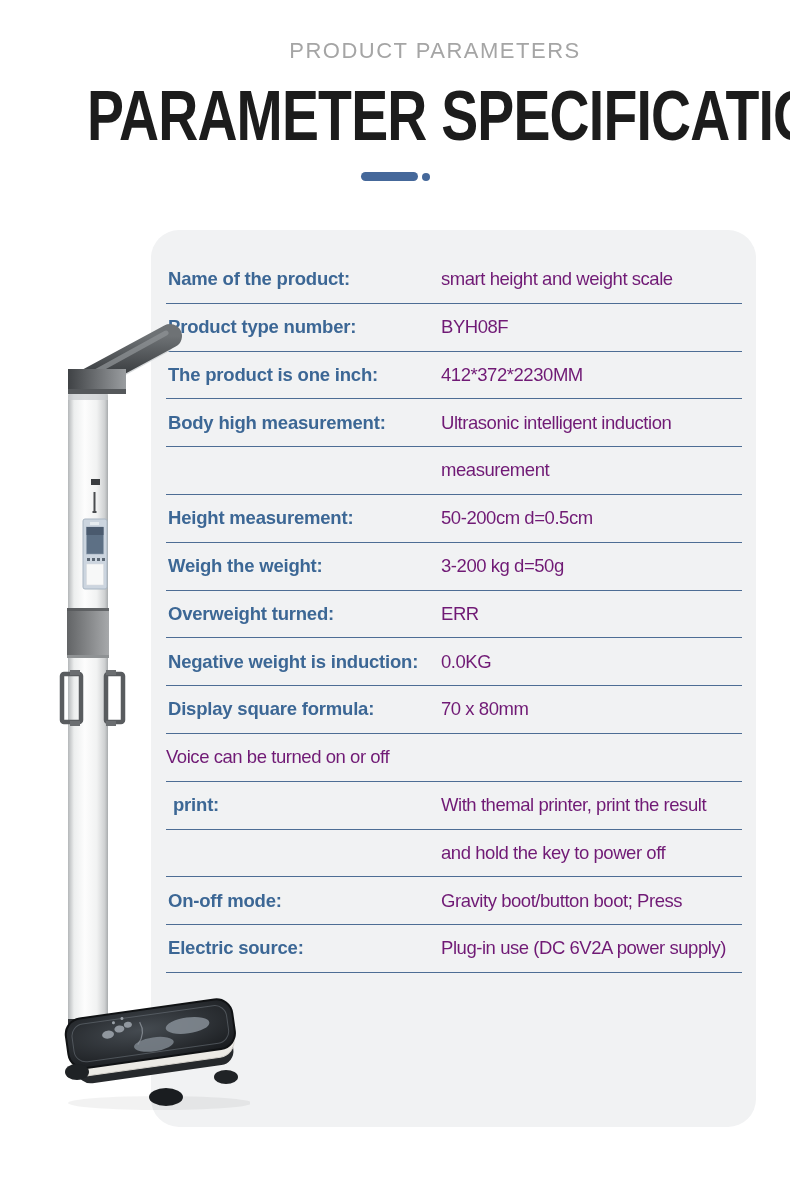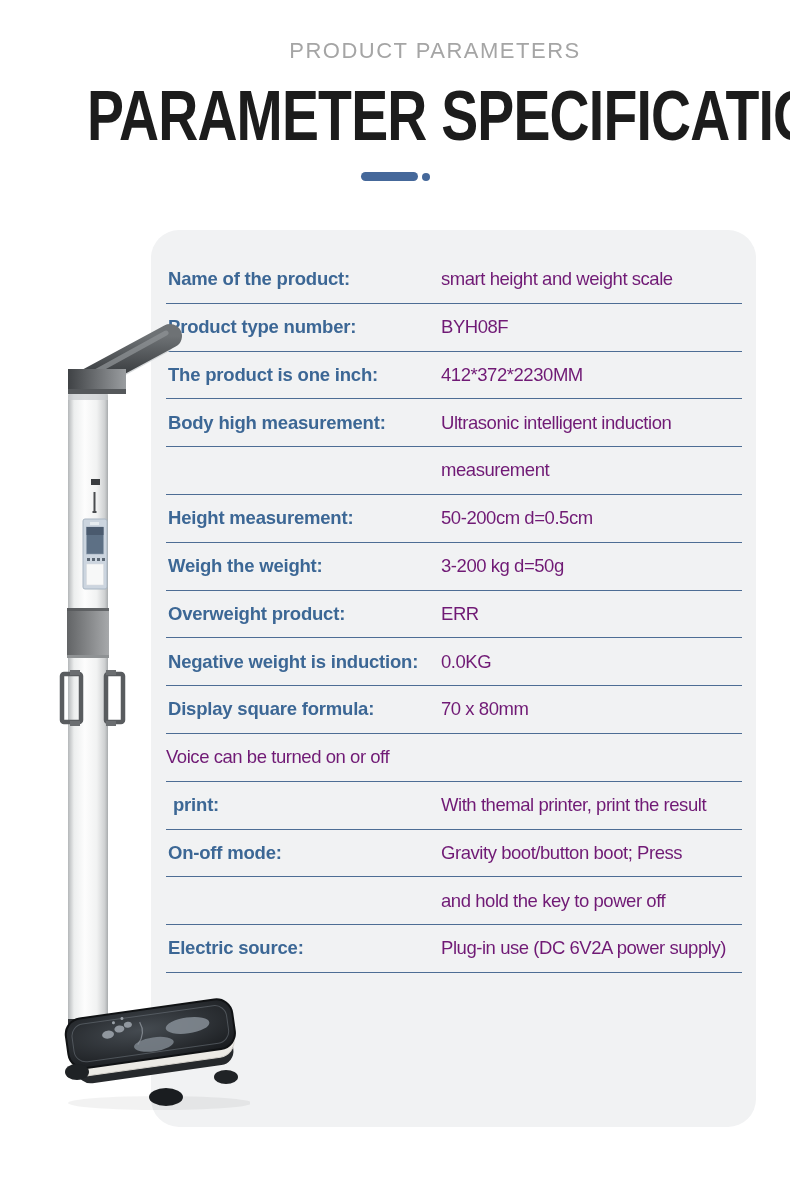--- a/index.html
+++ b/index.html
@@ -86,45 +86,45 @@
         </div>
         <div class="spec-line">
           <div class="spec-label">Height measurement:</div>
           <div class="spec-value">50-200cm d=0.5cm</div>
         </div>
         <div class="spec-line">
           <div class="spec-label">Weigh the weight:</div>
           <div class="spec-value">3-200 kg d=50g</div>
         </div>
         <div class="spec-line">
-          <div class="spec-label">Overweight product:</div>
+          <div class="spec-label">Overweight turned:</div>
           <div class="spec-value">ERR</div>
         </div>
         <div class="spec-line">
           <div class="spec-label">Negative weight is induction:</div>
           <div class="spec-value">0.0KG</div>
         </div>
         <div class="spec-line">
           <div class="spec-label">Display square formula:</div>
           <div class="spec-value">70 x 80mm</div>
         </div>
         <div class="spec-line">
           <div class="spec-value">Voice can be turned on or off</div>
         </div>
         <div class="spec-line">
           <div class="spec-label indent">print:</div>
           <div class="spec-value">With themal printer, print the result</div>
         </div>
         <div class="spec-line">
+          <div class="spec-label"></div>
+          <div class="spec-value">and hold the key to power off</div>
+        </div>
+        <div class="spec-line">
           <div class="spec-label">On-off mode:</div>
           <div class="spec-value">Gravity boot/button boot; Press</div>
-        </div>
-        <div class="spec-line">
-          <div class="spec-label"></div>
-          <div class="spec-value">and hold the key to power off</div>
         </div>
         <div class="spec-line">
           <div class="spec-label">Electric source:</div>
           <div class="spec-value">Plug-in use (DC 6V2A power supply)</div>
         </div>
       </div>
   </div>
 
   <svg class="device" viewBox="0 0 230 800" aria-hidden="true">
     <defs>

